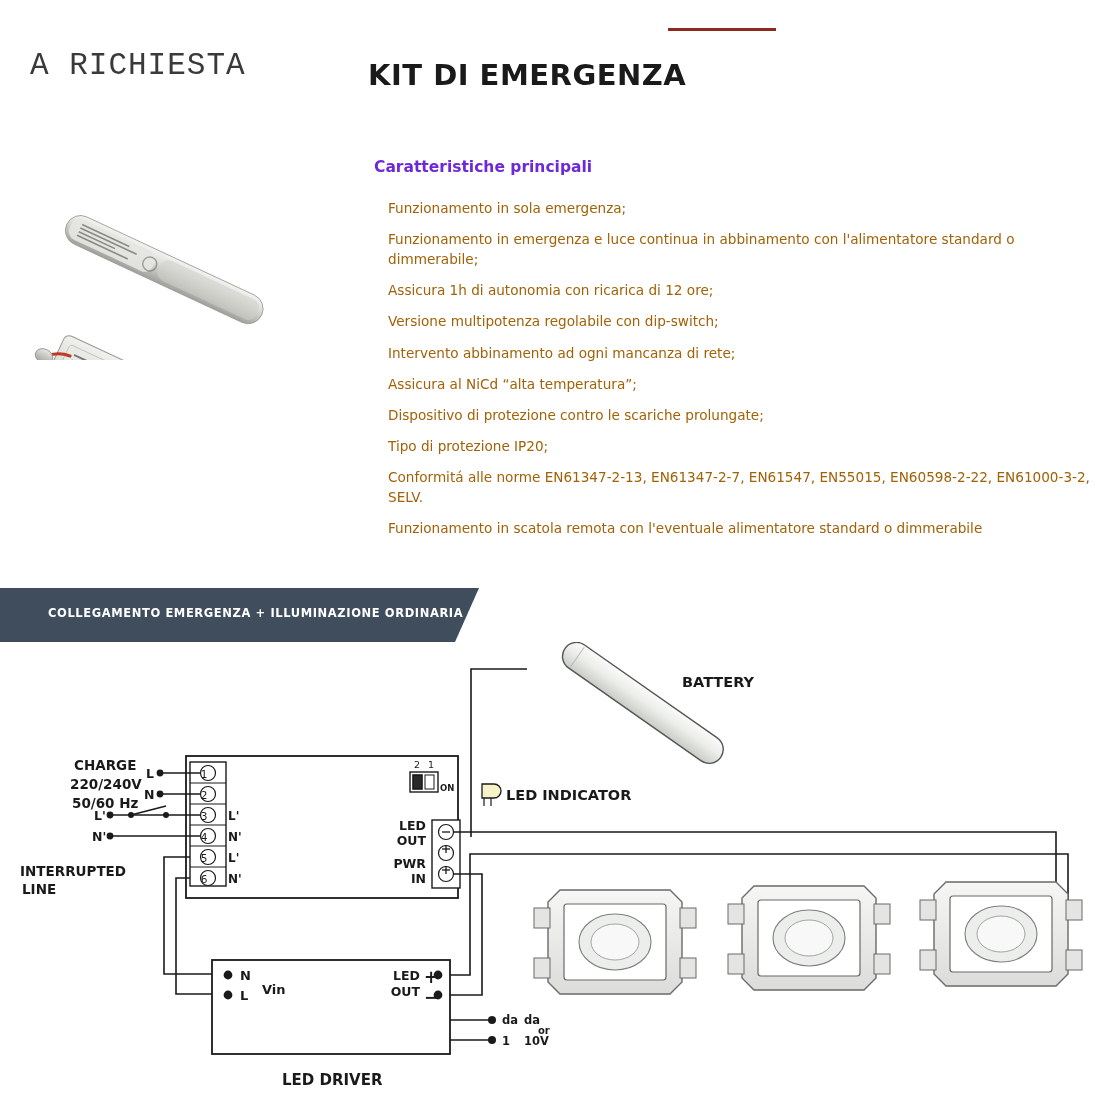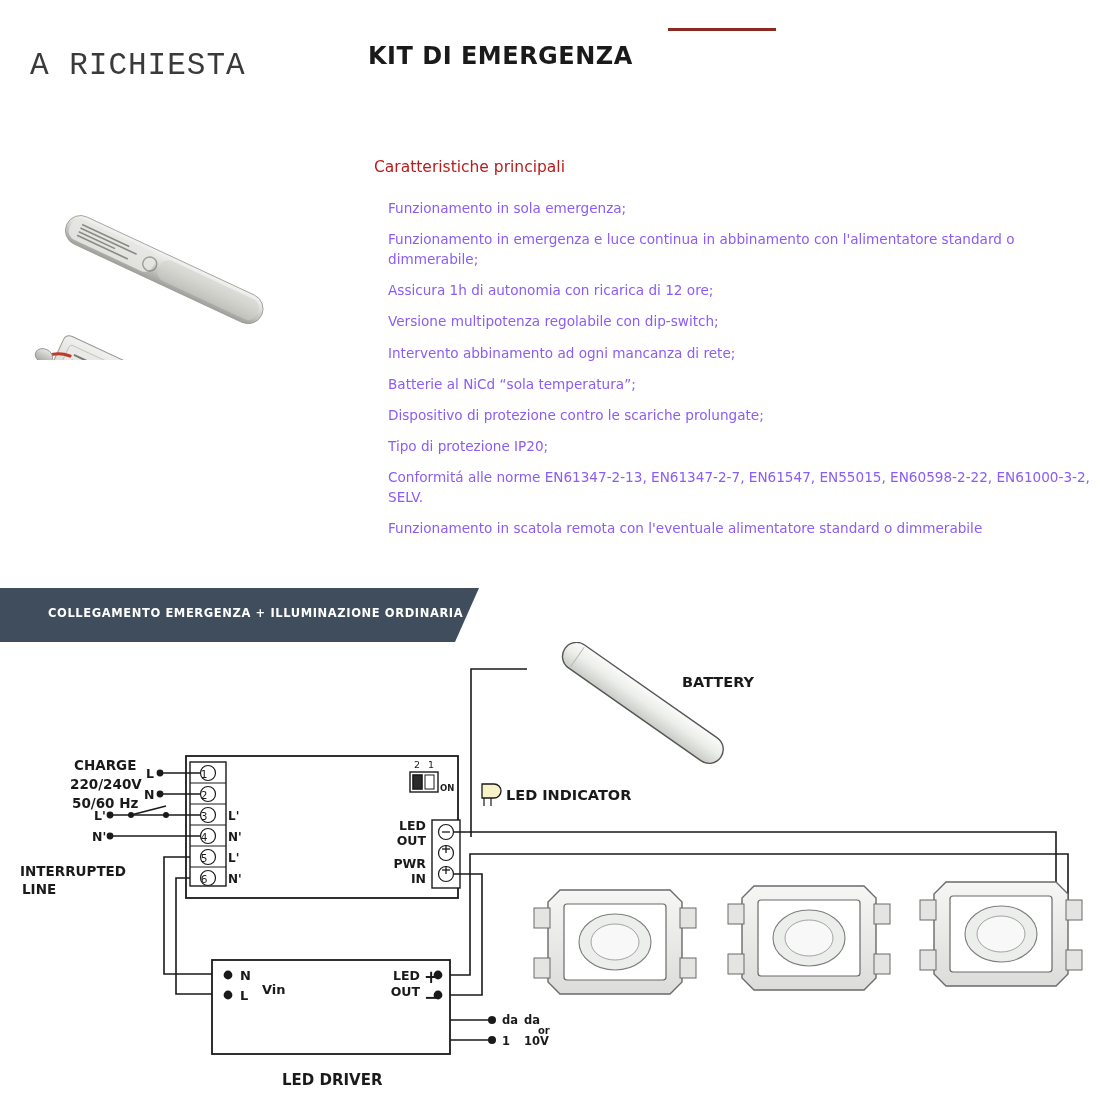--- a/index.html
+++ b/index.html
@@ -32,56 +32,56 @@
     width: 300px;
     font-size: 31px;
     letter-spacing: 1px;
     color: #3a3a3a;
     font-weight: 400;
     font-family: Liberation Mono, monospace;
   }
   .kit-title {
     position: absolute;
     left: 368px;
-    top: 42px;
-    font-size: 24px;
+    top: 58px;
+    font-size: 29px;
     font-weight: bold;
     letter-spacing: 0.5px;
     color: #1a1a1a;
   }
 
   
   .product-photo {
     position: absolute;
     left: 8px;
     top: 160px;
     width: 320px;
     height: 200px;
   }
 
   
   .features-title {
     position: absolute;
     left: 374px;
     top: 158px;
     font-size: 15.5px;
-    font-weight: normal;
-    color: #b91c1c;
+    font-weight: bold;
+    color: #6d28d9;
   }
   .features-list {
     position: absolute;
     left: 388px;
     top: 198px;
     width: 712px;
   }
   .features-list li {
     list-style: none;
     font-size: 13.6px;
     line-height: 1.48;
-    color: #8b5cf6;
+    color: #a16207;
     margin: 0 0 11px 0;
     padding: 0;
   }
   .features-list {
     margin: 0;
     padding: 0;
   }
 
   
   .band {
@@ -187,21 +187,21 @@
   <ellipse cx="36" cy="196" rx="9" ry="7" transform="rotate(25 36 196)" fill="url(#capGrad)" stroke="#8e8e88" stroke-width="0.8"></ellipse>
 </svg>
 
 <div class="features-title">Caratteristiche principali</div>
 <ul class="features-list">
   <li>Funzionamento in sola emergenza;</li>
   <li>Funzionamento in emergenza e luce continua in abbinamento con l'alimentatore standard o dimmerabile;</li>
   <li>Assicura 1h di autonomia con ricarica di 12 ore;</li>
   <li>Versione multipotenza regolabile con dip-switch;</li>
   <li>Intervento abbinamento ad ogni mancanza di rete;</li>
-  <li>Batterie al NiCd “sola temperatura”;</li>
+  <li>Assicura al NiCd “alta temperatura”;</li>
   <li>Dispositivo di protezione contro le scariche prolungate;</li>
   <li>Tipo di protezione IP20;</li>
   <li>Conformitá alle norme EN61347-2-13, EN61347-2-7, EN61547, EN55015, EN60598-2-22, EN61000-3-2, SELV.</li>
   <li>Funzionamento in scatola remota con l'eventuale alimentatore standard o dimmerabile</li>
 </ul>
 
 <div class="band"></div>
 <div class="band-tab"></div>
 <div class="band-tab-notch"></div>
 <div class="band-tab-label">COLLEGAMENTO EMERGENZA + ILLUMINAZIONE ORDINARIA</div>

